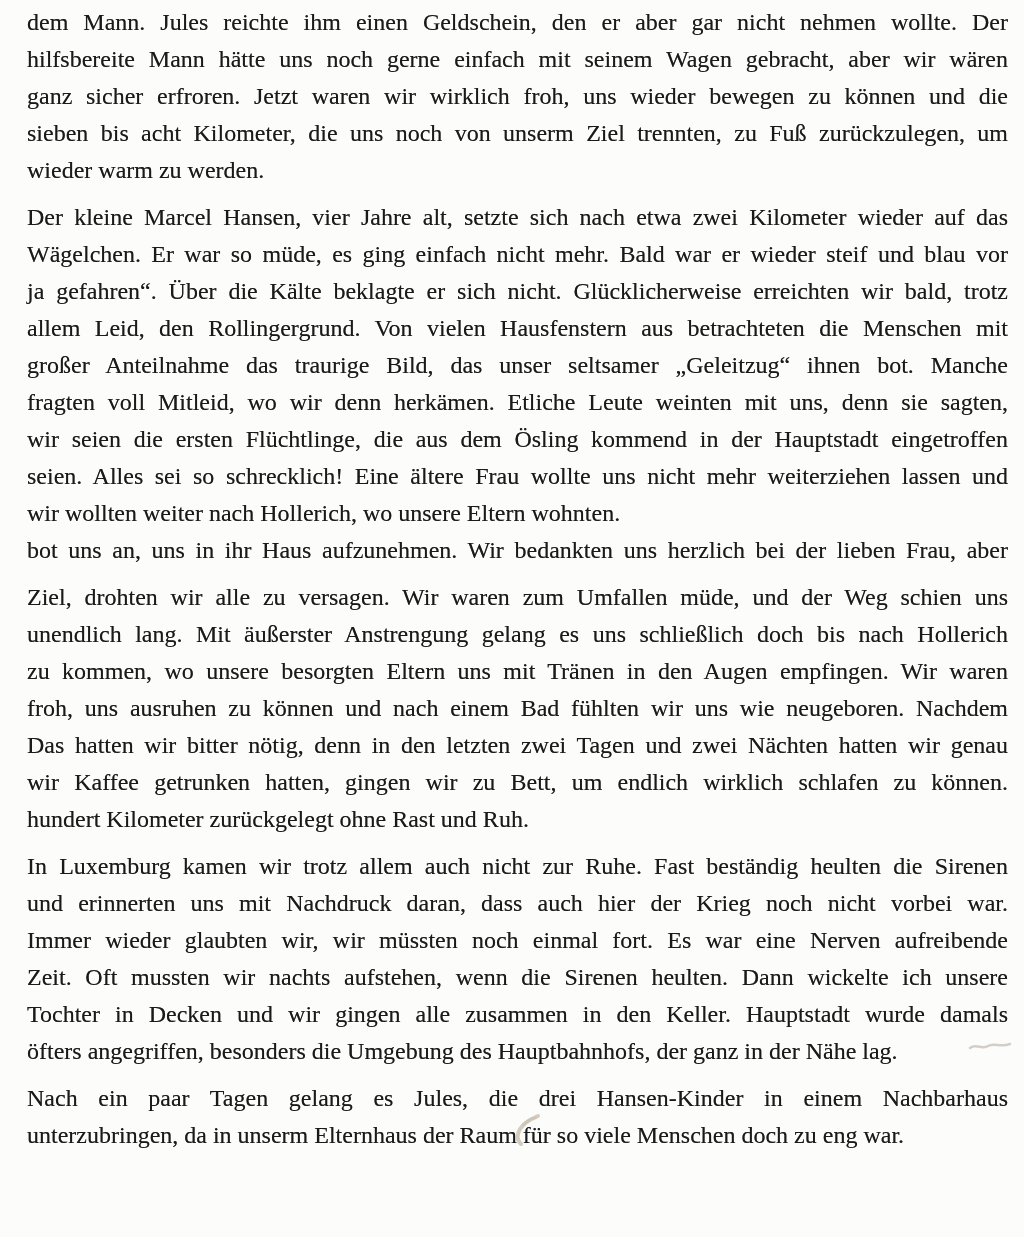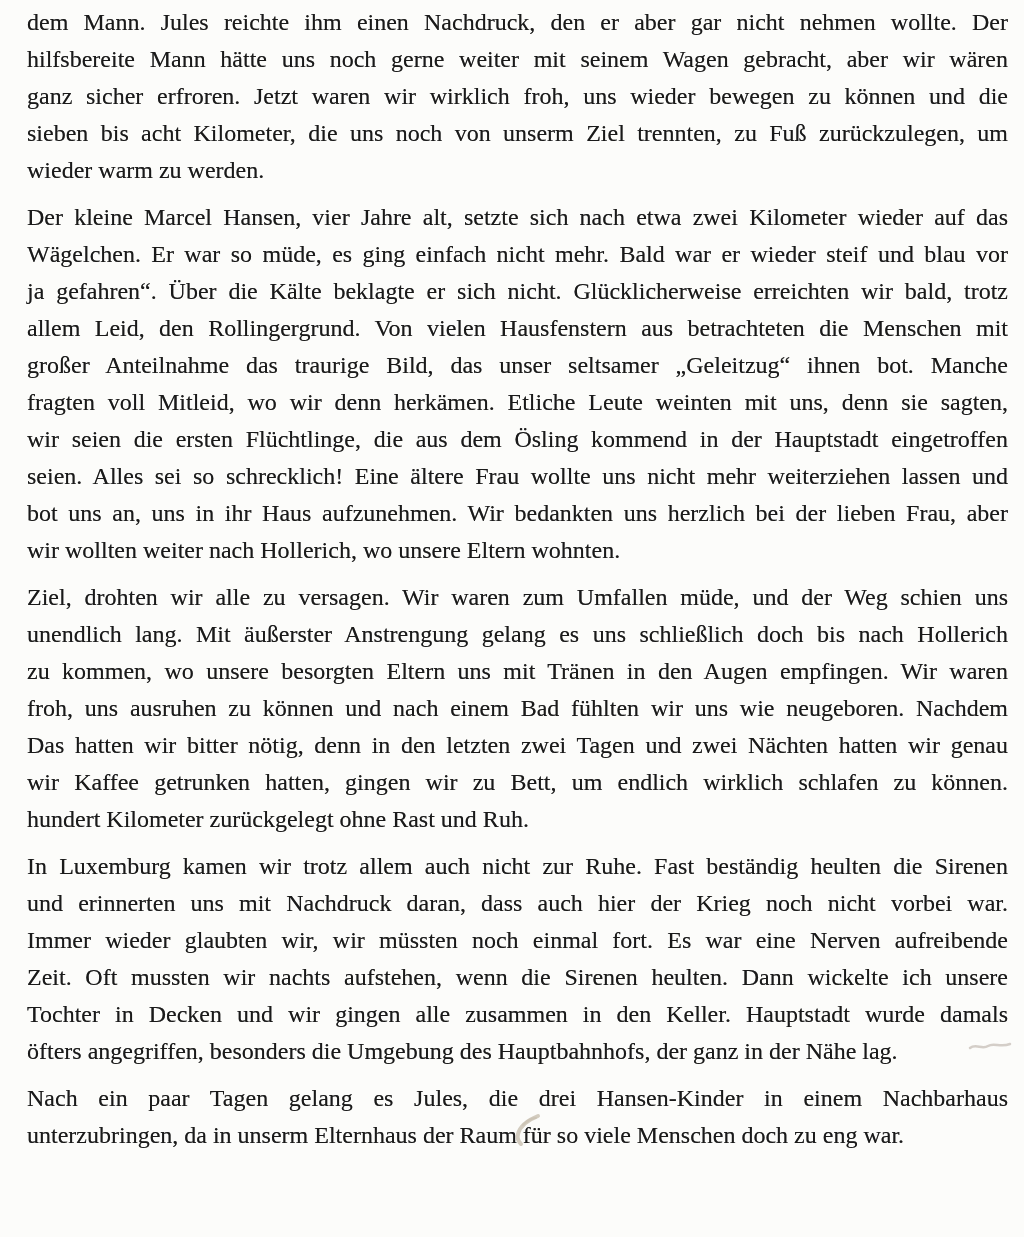--- a/index.html
+++ b/index.html
@@ -49,38 +49,38 @@
     left: 968px;
     top: 1038px;
   }
 </style>
 </head>
 <body>
 
 <div class="page" style="background: rgb(252, 252, 250); color: rgb(26, 26, 26);">
 
   <div class="para">
-    <div class="line">dem Mann. Jules reichte ihm einen Nachdruck, den er aber gar nicht nehmen wollte. Der</div>
-    <div class="line">hilfsbereite Mann hätte uns noch gerne weiter mit seinem Wagen gebracht, aber wir wären</div>
+    <div class="line">dem Mann. Jules reichte ihm einen Geldschein, den er aber gar nicht nehmen wollte. Der</div>
+    <div class="line">hilfsbereite Mann hätte uns noch gerne einfach mit seinem Wagen gebracht, aber wir wären</div>
     <div class="line">ganz sicher erfroren. Jetzt waren wir wirklich froh, uns wieder bewegen zu können und die</div>
     <div class="line">sieben bis acht Kilometer, die uns noch von unserm Ziel trennten, zu Fuß zurückzulegen, um</div>
     <div class="line last">wieder warm zu werden.</div>
   </div>
 
   <div class="para">
     <div class="line">Der kleine Marcel Hansen, vier Jahre alt, setzte sich nach etwa zwei Kilometer wieder auf das</div>
     <div class="line">Wägelchen. Er war so müde, es ging einfach nicht mehr. Bald war er wieder steif und blau vor</div>
     <div class="line">ja gefahren“. Über die Kälte beklagte er sich nicht. Glücklicherweise erreichten wir bald, trotz</div>
     <div class="line">allem Leid, den Rollingergrund. Von vielen Hausfenstern aus betrachteten die Menschen mit</div>
     <div class="line">großer Anteilnahme das traurige Bild, das unser seltsamer „Geleitzug“ ihnen bot. Manche</div>
     <div class="line">fragten voll Mitleid, wo wir denn herkämen. Etliche Leute weinten mit uns, denn sie sagten,</div>
     <div class="line">wir seien die ersten Flüchtlinge, die aus dem Ösling kommend in der Hauptstadt eingetroffen</div>
     <div class="line">seien. Alles sei so schrecklich! Eine ältere Frau wollte uns nicht mehr weiterziehen lassen und</div>
+    <div class="line last">wir wollten weiter nach Hollerich, wo unsere Eltern wohnten.</div>
     <div class="line">bot uns an, uns in ihr Haus aufzunehmen. Wir bedankten uns herzlich bei der lieben Frau, aber</div>
-    <div class="line last">wir wollten weiter nach Hollerich, wo unsere Eltern wohnten.</div>
   </div>
 
   <div class="para">
     <div class="line">Ziel, drohten wir alle zu versagen. Wir waren zum Umfallen müde, und der Weg schien uns</div>
     <div class="line">unendlich lang. Mit äußerster Anstrengung gelang es uns schließlich doch bis nach Hollerich</div>
     <div class="line">zu kommen, wo unsere besorgten Eltern uns mit Tränen in den Augen empfingen. Wir waren</div>
     <div class="line">froh, uns ausruhen zu können und nach einem Bad fühlten wir uns wie neugeboren. Nachdem</div>
     <div class="line">Das hatten wir bitter nötig, denn in den letzten zwei Tagen und zwei Nächten hatten wir genau</div>
     <div class="line">wir Kaffee getrunken hatten, gingen wir zu Bett, um endlich wirklich schlafen zu können.</div>
     <div class="line last">hundert Kilometer zurückgelegt ohne Rast und Ruh.</div>

